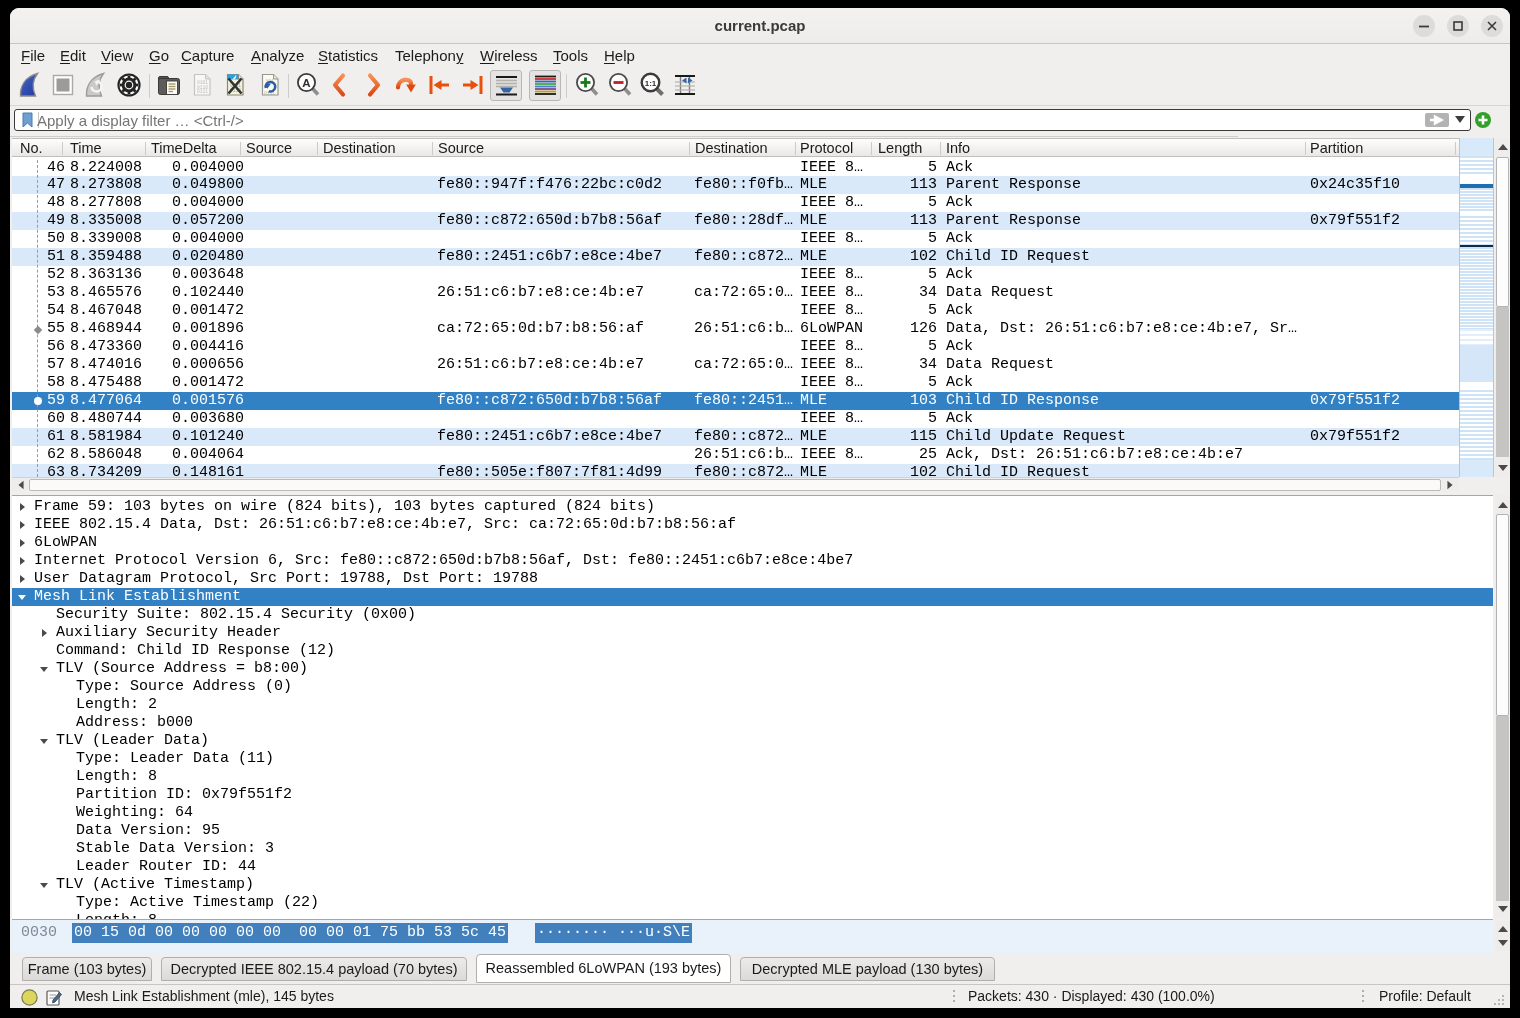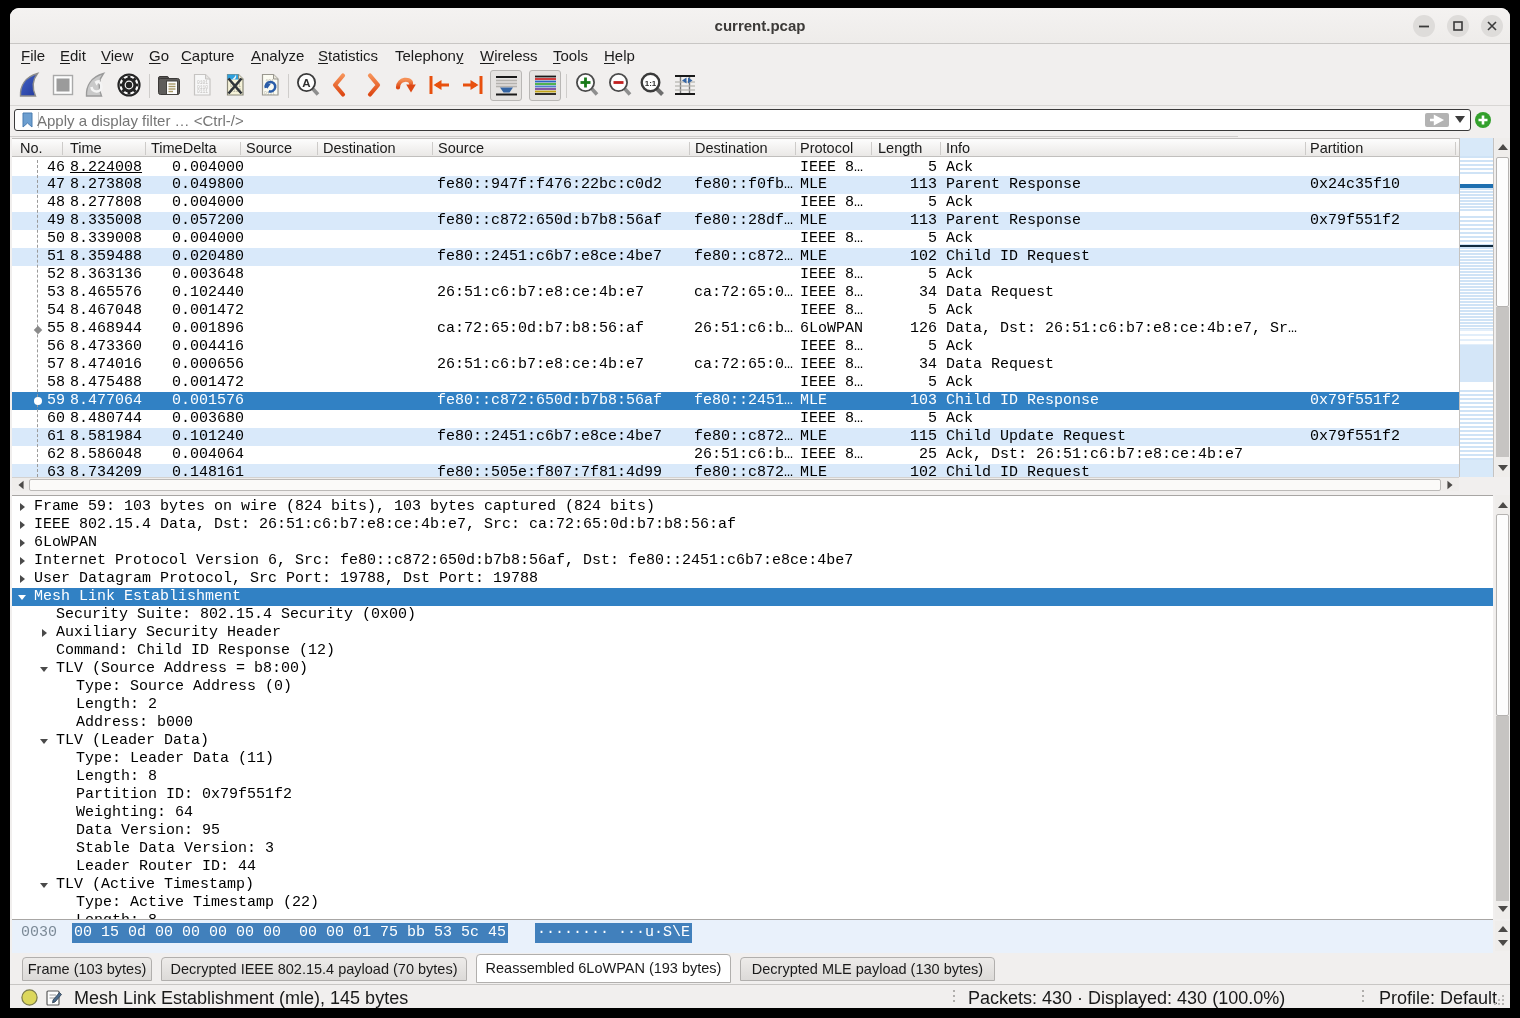--- a/index.html
+++ b/index.html
@@ -65,21 +65,21 @@
     border-top:1px solid #a8a6a4; }
   
   .tabbar { position:absolute; left:10px; top:953px; width:1500px; height:31px; background:#f1efee; }
   .tab { position:absolute; top:4px; height:24px; background:linear-gradient(#edebe9,#dcdad8);
     border:1px solid #b1afad; border-radius:4px 4px 0 0; font-size:14.5px; color:#1a1a1a;
     text-align:center; line-height:23px; }
   .tab.active { top:1px; height:29px; background:#fff; line-height:27px; }
   
   .statusbar { position:absolute; left:10px; top:984px; width:1500px; height:24px;
     background:#f1efee; border-top:1px solid #c8c6c4; }
-  .statusbar .st { position:absolute; top:3px; font-size:18px; color:#1a1a1a; }
+  .statusbar .st { position:absolute; top:3px; font-size:14px; color:#1a1a1a; }
 </style>
 </head>
 <body>
 <div class="win"></div>
 
 <div class="titlebar">
   <div class="title">current.pcap</div>
   <div class="wbtn" style="left:1403px;">
     <svg width="22" height="22">
         <line x1="6" y1="11.5" x2="16" y2="11.5" stroke="#3a3a3a" stroke-width="1.8"></line>
@@ -305,21 +305,21 @@
   <div class="hsep" style="left:420px;"></div>
   <div class="hsep" style="left:677px;"></div>
   <div class="hsep" style="left:783px;"></div>
   <div class="hsep" style="left:859px;"></div>
   <div class="hsep" style="left:928px;"></div>
   <div class="hsep" style="left:1293px;"></div>
   <div class="hsep" style="left:1443px;"></div>
 </div>
 
 <div class="plist mono">
-  <div class="prow" style="top:2px;"><span class="num" style="left:0;width:53px;">46</span><span style="left:58px;text-decoration:underline;">8.224008</span><span class="num" style="left:160px;width:72px;">0.004000</span><span style="left:788px;">IEEE 8…</span><span class="num" style="left:853px;width:72px;">5</span><span style="left:934px;">Ack</span></div>
+  <div class="prow" style="top:2px;"><span class="num" style="left:0;width:53px;">46</span><span style="left:58px;">8.224008</span><span class="num" style="left:160px;width:72px;">0.004000</span><span style="left:788px;">IEEE 8…</span><span class="num" style="left:853px;width:72px;">5</span><span style="left:934px;">Ack</span></div>
   <div class="prow r-blue" style="top:19px;"><span class="num" style="left:0;width:53px;">47</span><span style="left:58px;">8.273808</span><span class="num" style="left:160px;width:72px;">0.049800</span><span style="left:425px;">fe80::947f:f476:22bc:c0d2</span><span style="left:682px;">fe80::f0fb…</span><span style="left:788px;">MLE</span><span class="num" style="left:853px;width:72px;">113</span><span style="left:934px;">Parent Response</span><span style="left:1298px;">0x24c35f10</span></div>
   <div class="prow" style="top:37px;"><span class="num" style="left:0;width:53px;">48</span><span style="left:58px;">8.277808</span><span class="num" style="left:160px;width:72px;">0.004000</span><span style="left:788px;">IEEE 8…</span><span class="num" style="left:853px;width:72px;">5</span><span style="left:934px;">Ack</span></div>
   <div class="prow r-blue" style="top:55px;"><span class="num" style="left:0;width:53px;">49</span><span style="left:58px;">8.335008</span><span class="num" style="left:160px;width:72px;">0.057200</span><span style="left:425px;">fe80::c872:650d:b7b8:56af</span><span style="left:682px;">fe80::28df…</span><span style="left:788px;">MLE</span><span class="num" style="left:853px;width:72px;">113</span><span style="left:934px;">Parent Response</span><span style="left:1298px;">0x79f551f2</span></div>
   <div class="prow" style="top:73px;"><span class="num" style="left:0;width:53px;">50</span><span style="left:58px;">8.339008</span><span class="num" style="left:160px;width:72px;">0.004000</span><span style="left:788px;">IEEE 8…</span><span class="num" style="left:853px;width:72px;">5</span><span style="left:934px;">Ack</span></div>
   <div class="prow r-blue" style="top:91px;"><span class="num" style="left:0;width:53px;">51</span><span style="left:58px;">8.359488</span><span class="num" style="left:160px;width:72px;">0.020480</span><span style="left:425px;">fe80::2451:c6b7:e8ce:4be7</span><span style="left:682px;">fe80::c872…</span><span style="left:788px;">MLE</span><span class="num" style="left:853px;width:72px;">102</span><span style="left:934px;">Child ID Request</span></div>
   <div class="prow" style="top:109px;"><span class="num" style="left:0;width:53px;">52</span><span style="left:58px;">8.363136</span><span class="num" style="left:160px;width:72px;">0.003648</span><span style="left:788px;">IEEE 8…</span><span class="num" style="left:853px;width:72px;">5</span><span style="left:934px;">Ack</span></div>
   <div class="prow" style="top:127px;"><span class="num" style="left:0;width:53px;">53</span><span style="left:58px;">8.465576</span><span class="num" style="left:160px;width:72px;">0.102440</span><span style="left:425px;">26:51:c6:b7:e8:ce:4b:e7</span><span style="left:682px;">ca:72:65:0…</span><span style="left:788px;">IEEE 8…</span><span class="num" style="left:853px;width:72px;">34</span><span style="left:934px;">Data Request</span></div>
   <div class="prow" style="top:145px;"><span class="num" style="left:0;width:53px;">54</span><span style="left:58px;">8.467048</span><span class="num" style="left:160px;width:72px;">0.001472</span><span style="left:788px;">IEEE 8…</span><span class="num" style="left:853px;width:72px;">5</span><span style="left:934px;">Ack</span></div>
   <div class="prow" style="top:163px;"><span class="num" style="left:0;width:53px;">55</span><span style="left:58px;">8.468944</span><span class="num" style="left:160px;width:72px;">0.001896</span><span style="left:425px;">ca:72:65:0d:b7:b8:56:af</span><span style="left:682px;">26:51:c6:b…</span><span style="left:788px;">6LoWPAN</span><span class="num" style="left:853px;width:72px;">126</span><span style="left:934px;">Data, Dst: 26:51:c6:b7:e8:ce:4b:e7, Sr…</span></div>
   <div class="prow" style="top:181px;"><span class="num" style="left:0;width:53px;">56</span><span style="left:58px;">8.473360</span><span class="num" style="left:160px;width:72px;">0.004416</span><span style="left:788px;">IEEE 8…</span><span class="num" style="left:853px;width:72px;">5</span><span style="left:934px;">Ack</span></div>

